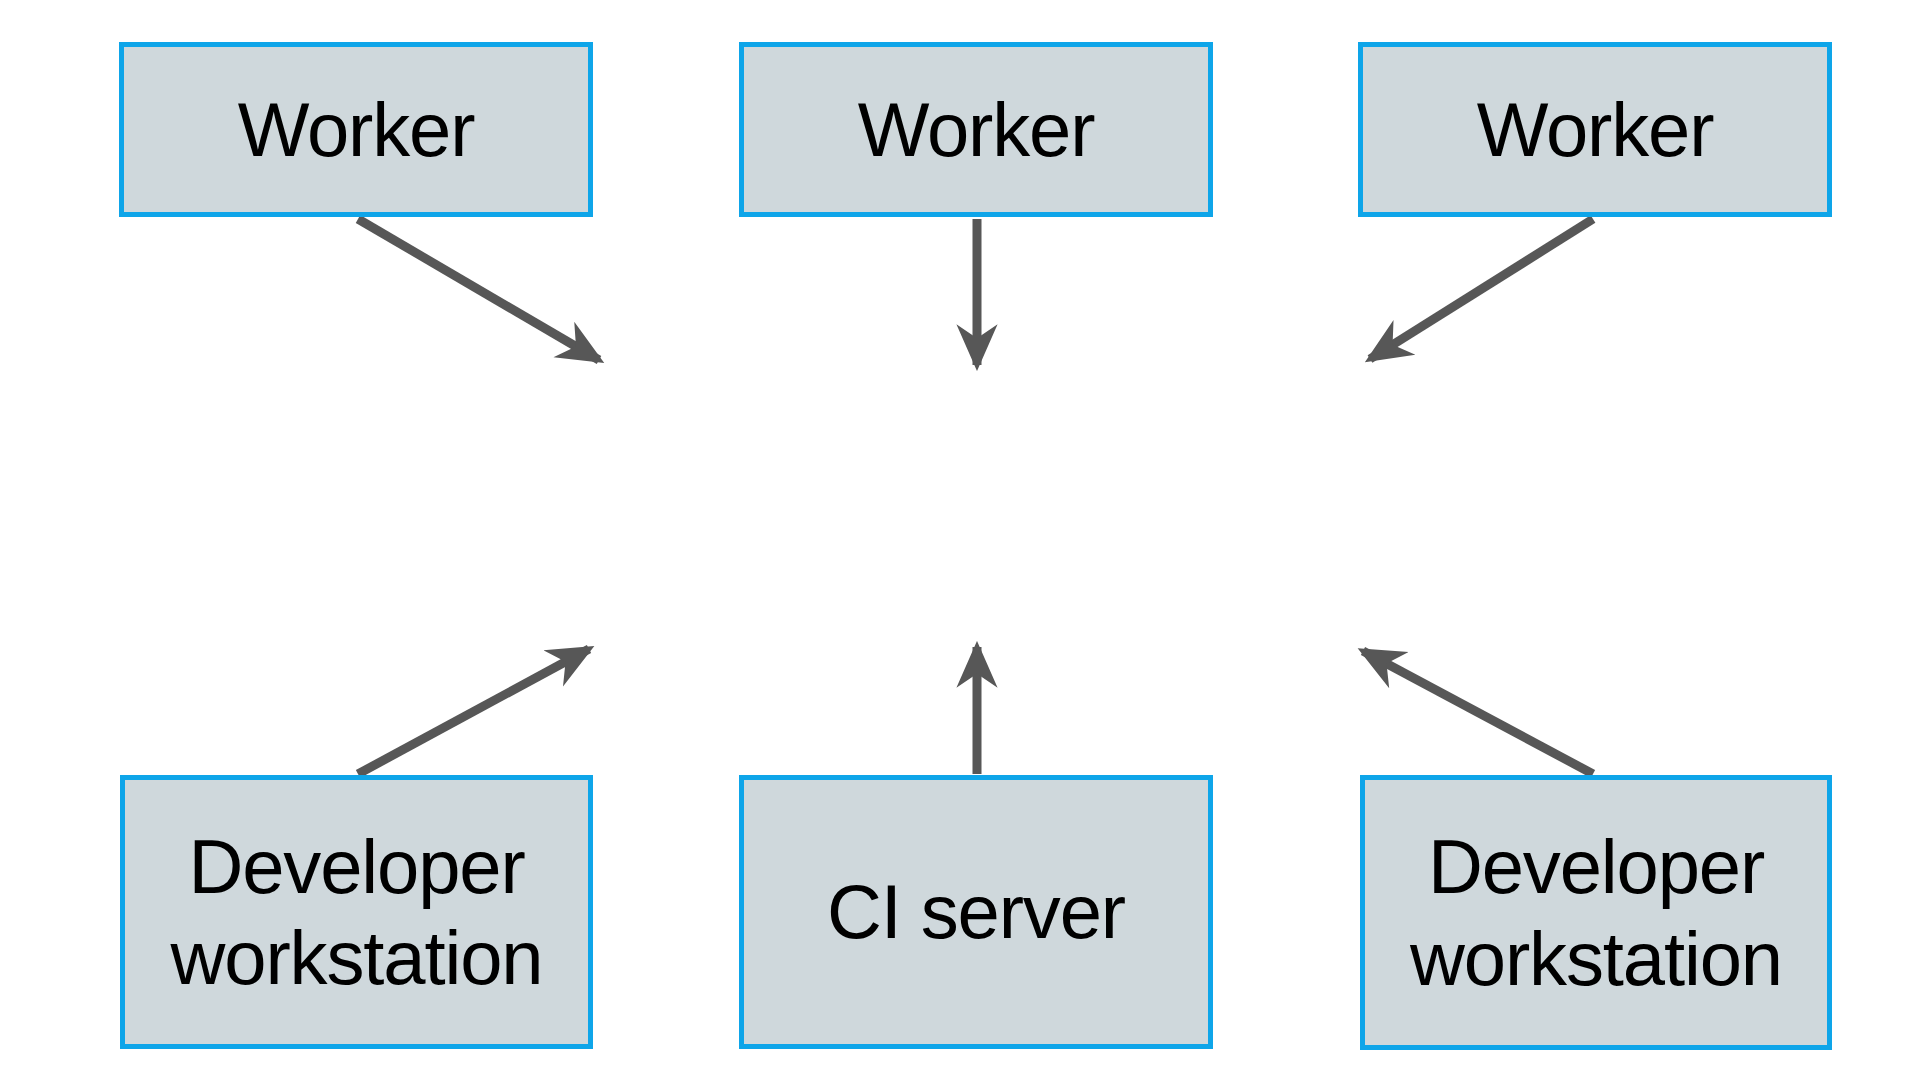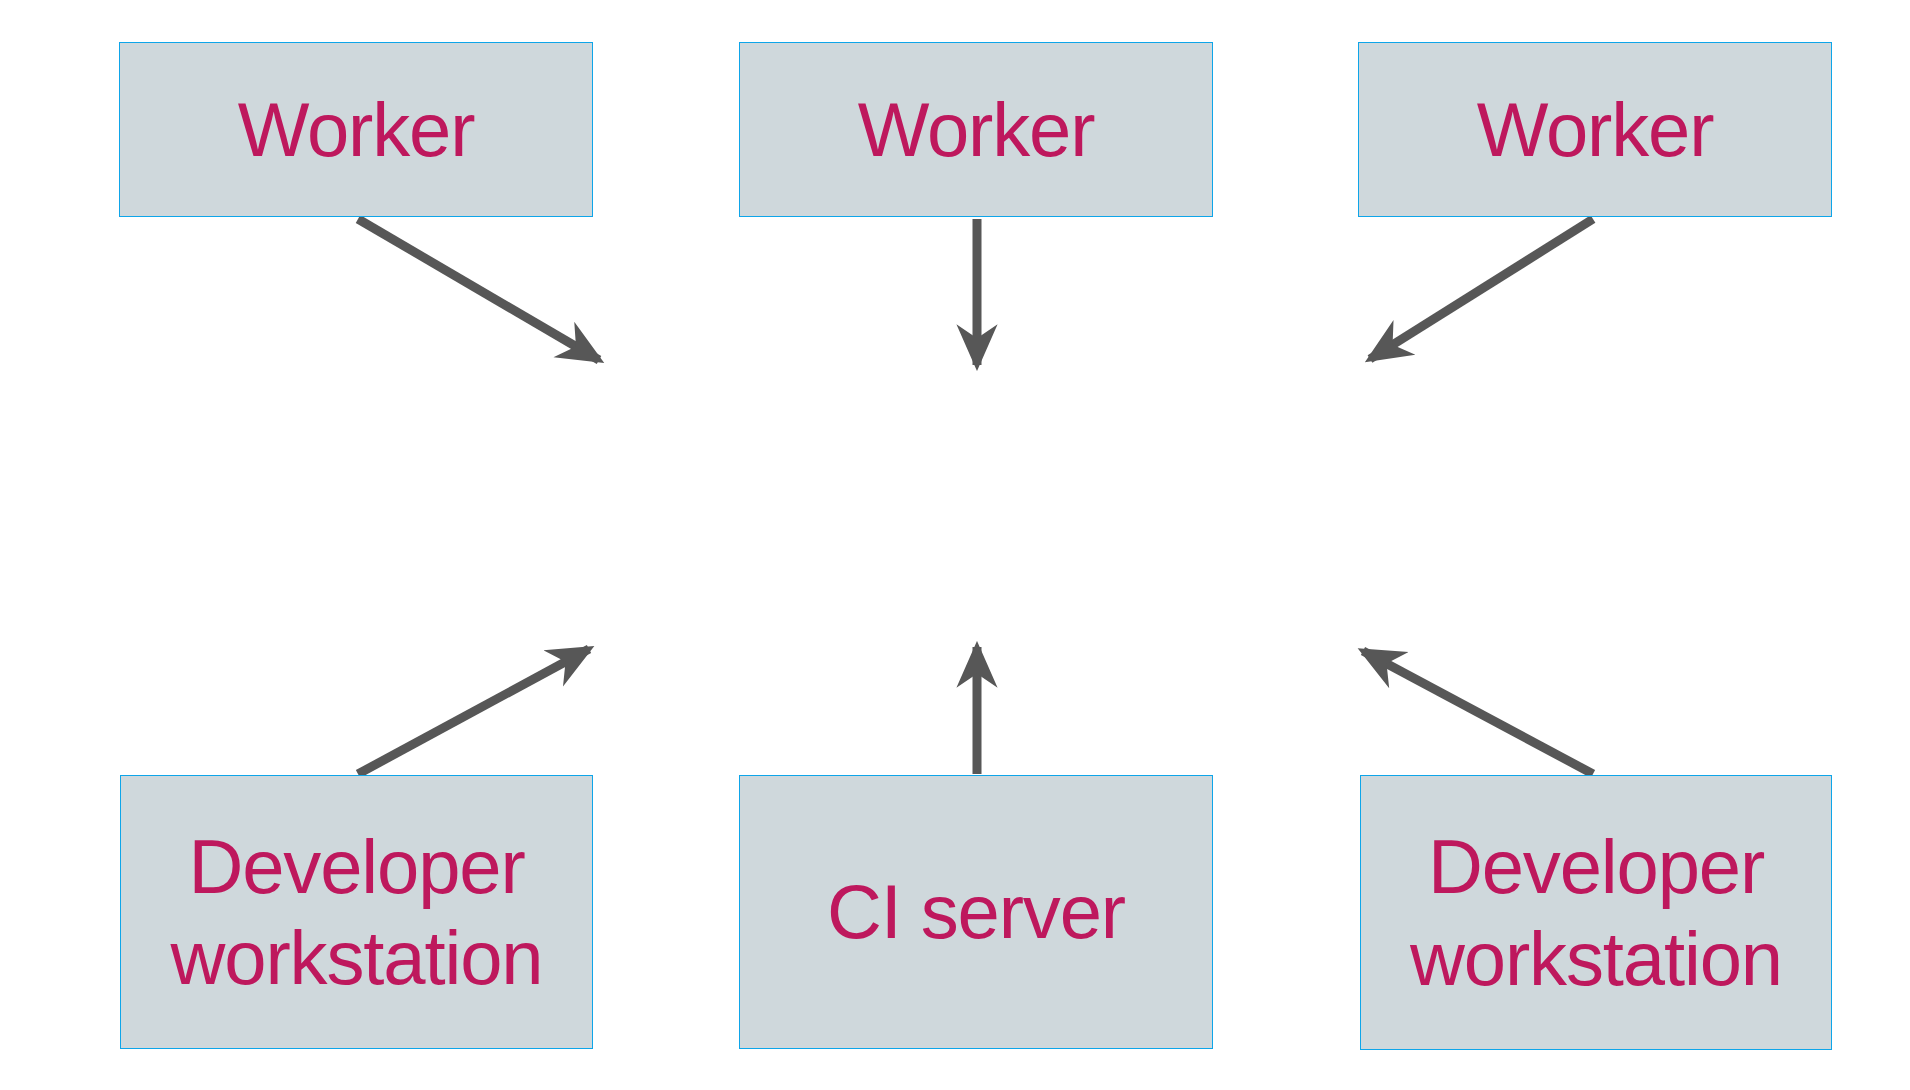--- a/index.html
+++ b/index.html
@@ -20,26 +20,26 @@
     left: 0;
     top: 0;
     width: 1910px;
     height: 1090px;
     pointer-events: none;
   }
   .node {
     position: absolute;
     box-sizing: border-box;
     background: #cfd8dc;
-    border: 1px solid #0ea5e9;
+    border: 5px solid #0ea5e9;
     display: flex;
     align-items: center;
     justify-content: center;
     text-align: center;
-    color: #be185d;
+    color: #000000;
     font-size: 76px;
     line-height: 1.2;
     letter-spacing: -0.015em;
   }
   
   .node.worker-1 { left: 119px; top: 42px;  width: 474px; height: 175px; }
   .node.worker-2 { left: 739px; top: 42px;  width: 474px; height: 175px; }
   .node.worker-3 { left: 1358px; top: 42px; width: 474px; height: 175px; }
   
   .node.build-master { left: 594px; top: 369px; width: 764px; height: 274px; }

